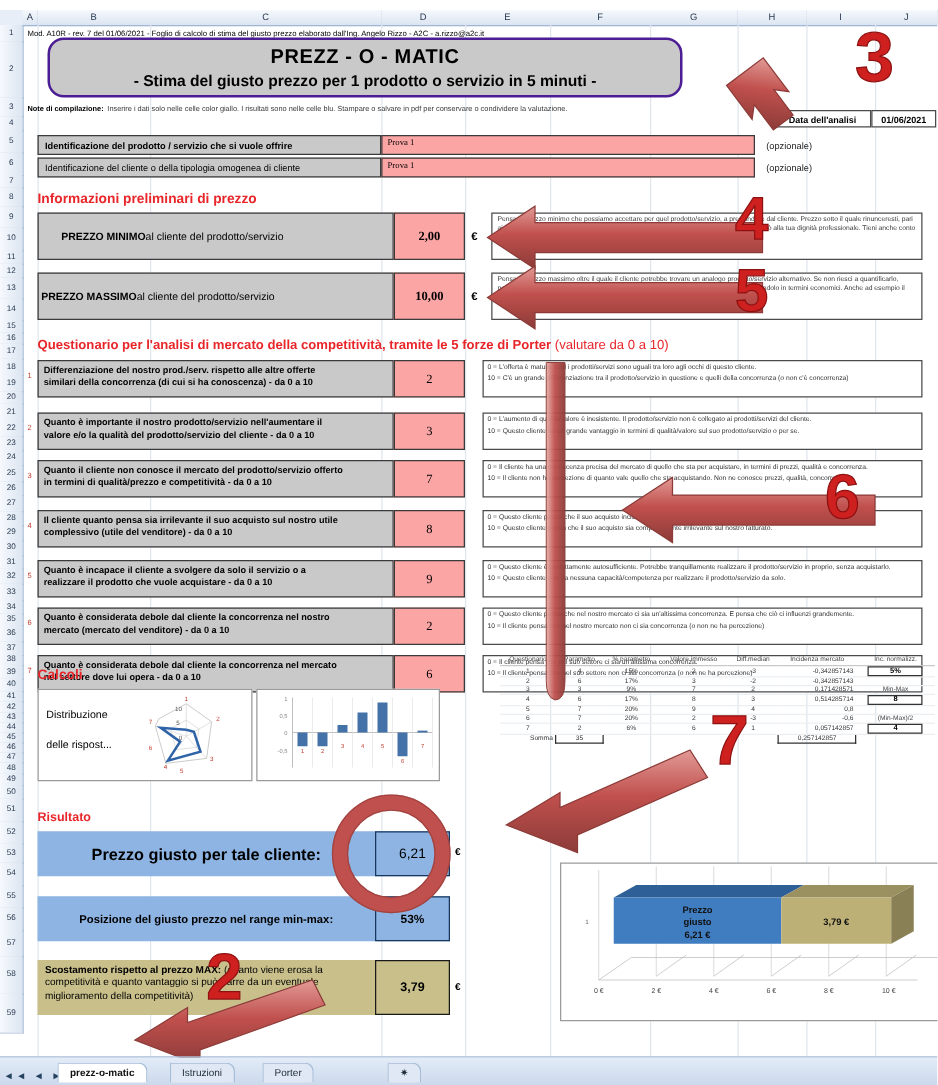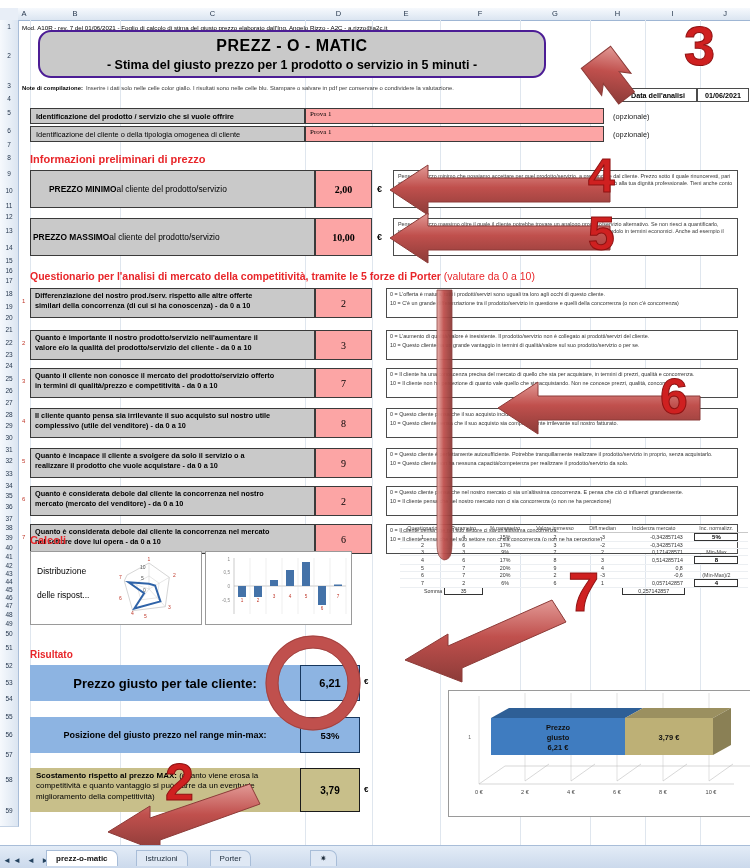--- a/index.html
+++ b/index.html
@@ -432,21 +432,21 @@
           </tr>
         </tbody>
       </table>
     </div>
 
   <div class="box red-head" style="left:30px;top:649px;width:200px;height:14px;font-size:10px;">Risultato</div>
 
   <div class="box blue" style="left:30px;top:665px;width:270px;height:36px;display:flex;align-items:center;justify-content:center;border:none;">
     <span style="font-size:13px;font-weight:bold;">Prezzo giusto per tale cliente:</span>
   </div>
-  <div class="box blue ctr" style="left:300px;top:665px;width:60px;height:36px;font-size:11px;font-weight:bold;">6,21</div>
+  <div class="box blue ctr" style="left:300px;top:665px;width:60px;height:36px;font-size:11px;font-weight:normal;">6,21</div>
   <div class="euro" style="left:364px;top:677px;font-size:8px;">€</div>
 
   <div class="box blue" style="left:30px;top:717px;width:270px;height:36px;display:flex;align-items:center;justify-content:center;border:none;">
     <span style="font-size:9px;font-weight:bold;">Posizione del giusto prezzo nel range min-max:</span>
   </div>
   <div class="box blue ctr" style="left:300px;top:717px;width:60px;height:36px;font-size:9.5px;font-weight:bold;">53%</div>
 
   <div class="box khaki" style="left:30px;top:768px;width:270px;height:44px;border:none;padding:3px 6px;box-sizing:border-box;line-height:1.3;">
     <span style="font-size:8px;font-weight:bold;">Scostamento rispetto al prezzo MAX:</span><span style="font-size:8px;"> (quanto viene erosa la competitività e quanto vantaggio si può trarre da un eventuale miglioramento della competitività)</span>
   </div>

